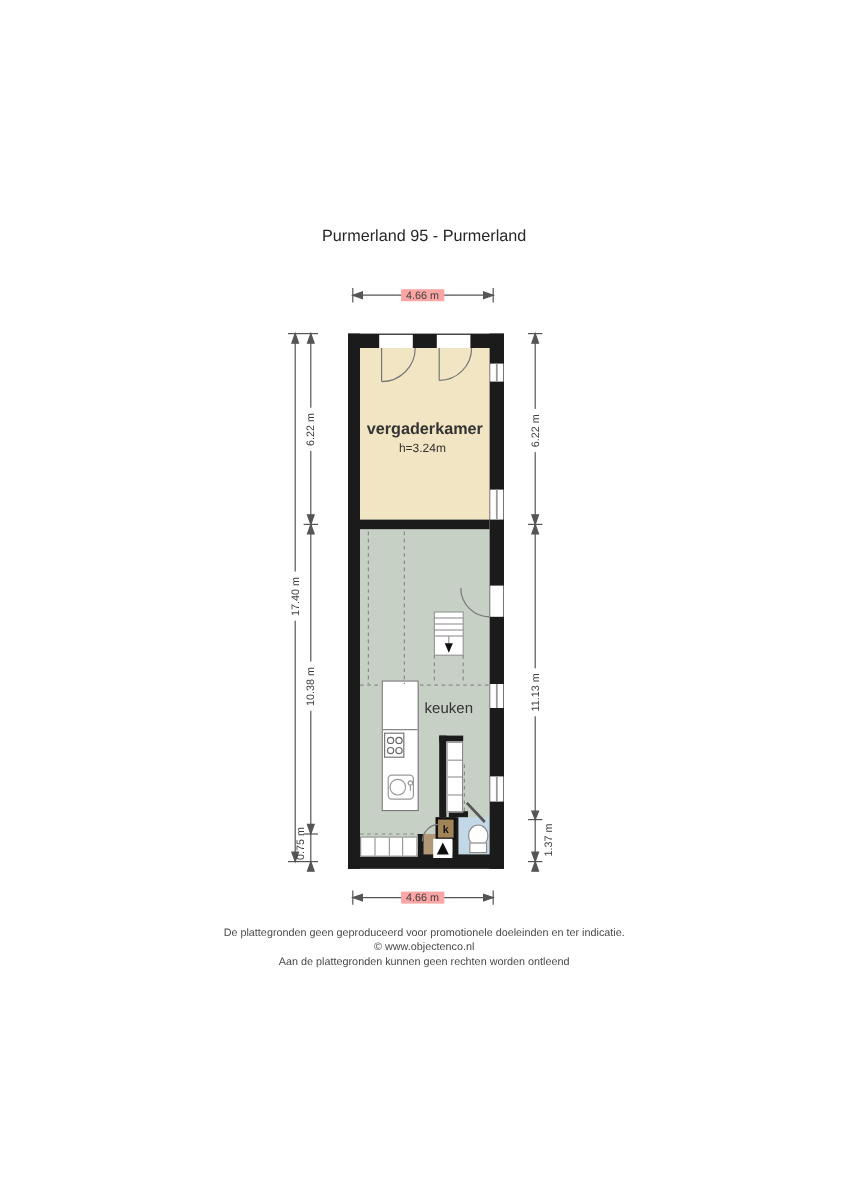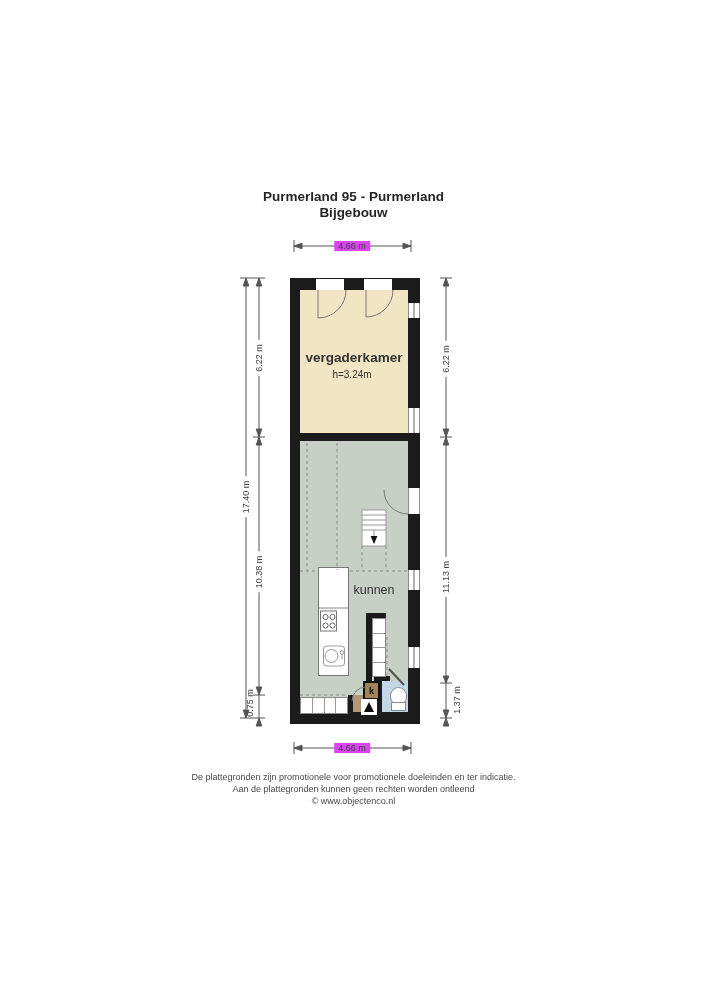--- a/index.html
+++ b/index.html
@@ -2,34 +2,34 @@
 <html><head>
 <meta charset="utf-8">
 <style>
   html,body{margin:0;padding:0;}
   body{
     width:707px;height:1000px;position:relative;background:#ffffff;
     font-family:"Liberation Sans", sans-serif;color:#333;overflow:hidden;
   }
   .abs{position:absolute;}
   
-  .title{left:0;right:0;top:189px;text-align:center;font-weight:bold;
+  .title{left:0;right:0;top:189px;text-align:center;font-weight:normal;
          font-size:13.5px;line-height:16px;color:#262626;}
   .footer{left:0;right:0;top:771px;text-align:center;font-size:9px;
           line-height:12px;color:#494949;}
   
   .room{position:absolute;}
   .wall{position:absolute;}
   
   .room-label{position:absolute;transform:translate(-50%,-50%);
               font-size:13.5px;color:#333;white-space:nowrap;}
   .room-sub{position:absolute;transform:translate(-50%,-50%);
             font-size:10px;color:#333;white-space:nowrap;}
   .hdim{position:absolute;transform:translate(-50%,-50%);font-size:9px;
-        color:#3e3e3e;background:#d946ef;padding:0 4px;white-space:nowrap;}
+        color:#3e3e3e;background:#fca5a5;padding:0 4px;white-space:nowrap;}
   .vdim{position:absolute;transform:translate(-50%,-50%) rotate(-90deg);
         font-size:9px;color:#3e3e3e;background:#fff;padding:0 4px;white-space:nowrap;}
   
   .counter{position:absolute;left:300px;top:697px;width:48px;height:17px;
            background:#fff;border:1px solid #8a8a8a;display:flex;box-sizing:border-box;}
   .counter .cell{flex:1;border-right:1px solid #9a9a9a;}
   .counter .cell:last-child{border-right:none;}
   .island{position:absolute;left:318px;top:567px;width:31px;height:109px;
           background:#fff;border:1px solid #777;box-sizing:border-box;}
   .cupboard{position:absolute;left:372px;top:618px;width:14px;height:59px;
@@ -49,21 +49,20 @@
                background:#fff;border:1px solid #8a8a8a;border-radius:50% 50% 45% 45%;}
   .toilet-tank{position:absolute;left:391px;top:702px;width:13px;height:7px;
                background:#fff;border:1px solid #8a8a8a;}
   svg{position:absolute;left:0;top:0;}
 </style>
 </head>
 <body>
 
 <div class="abs title">
   <div>Purmerland 95 - Purmerland</div>
-  <div>Bijgebouw</div>
 </div>
 
 <div class="room" style="left: 300px; top: 290px; width: 108px; height: 143px; background-color: rgb(242, 229, 195);"></div>
 <div class="room" style="left: 300px; top: 441px; width: 108px; height: 271px; background-color: rgb(198, 208, 196);"></div>
 <div class="room" style="left: 353px; top: 695px; width: 29px; height: 19px; background-color: rgb(179, 152, 120);"></div>
 <div class="room" style="left: 382px; top: 681px; width: 26px; height: 33px; background-color: rgb(195, 216, 230);"></div>
 
 <div class="wall" style="left: 290px; top: 278px; width: 130px; height: 12px; background-color: rgb(27, 27, 27);"></div>
 <div class="wall" style="left: 290px; top: 278px; width: 10px; height: 446px; background-color: rgb(27, 27, 27);"></div>
 <div class="wall" style="left: 408px; top: 278px; width: 12px; height: 446px; background-color: rgb(27, 27, 27);"></div>
@@ -204,29 +203,29 @@
     <polygon points="446,437 443.2,429 448.8,429"></polygon>
     <polygon points="446,437 443.2,445 448.8,445"></polygon>
     <polygon points="446,683 443.2,676 448.8,676"></polygon>
     <polygon points="446,718 443.2,710 448.8,710"></polygon>
     <polygon points="446,718 443.2,726 448.8,726"></polygon>
   </g>
 </svg>
 
 <span class="room-label" style="left:354px;top:357px;font-weight:bold;">vergaderkamer</span>
 <span class="room-sub" style="left:352px;top:374px;">h=3.24m</span>
-<span class="room-label" style="left:374px;top:590px;font-size:12.5px;">kunnen</span>
+<span class="room-label" style="left:374px;top:590px;font-size:12.5px;">keuken</span>
 
 <span class="hdim" style="left:352px;top:246px;">4.66 m</span>
 <span class="hdim" style="left:352px;top:748px;">4.66 m</span>
 <span class="vdim" style="left:246px;top:497px;">17.40 m</span>
 <span class="vdim" style="left:259px;top:358px;">6.22 m</span>
 <span class="vdim" style="left:259px;top:572px;">10.38 m</span>
 <span class="vdim" style="left:250px;top:703px;background:transparent;">0.75 m</span>
 <span class="vdim" style="left:446px;top:359px;">6.22 m</span>
 <span class="vdim" style="left:446px;top:577px;">11.13 m</span>
 <span class="vdim" style="left:457px;top:700px;background:transparent;">1.37 m</span>
 
 <div class="abs footer">
-  <div>De plattegronden zijn promotionele voor promotionele doeleinden en ter indicatie.</div>
+  <div>De plattegronden geen geproduceerd voor promotionele doeleinden en ter indicatie.</div>
+  <div>© www.objectenco.nl</div>
   <div>Aan de plattegronden kunnen geen rechten worden ontleend</div>
-  <div>© www.objectenco.nl</div>
 </div>
 
 </body></html>

